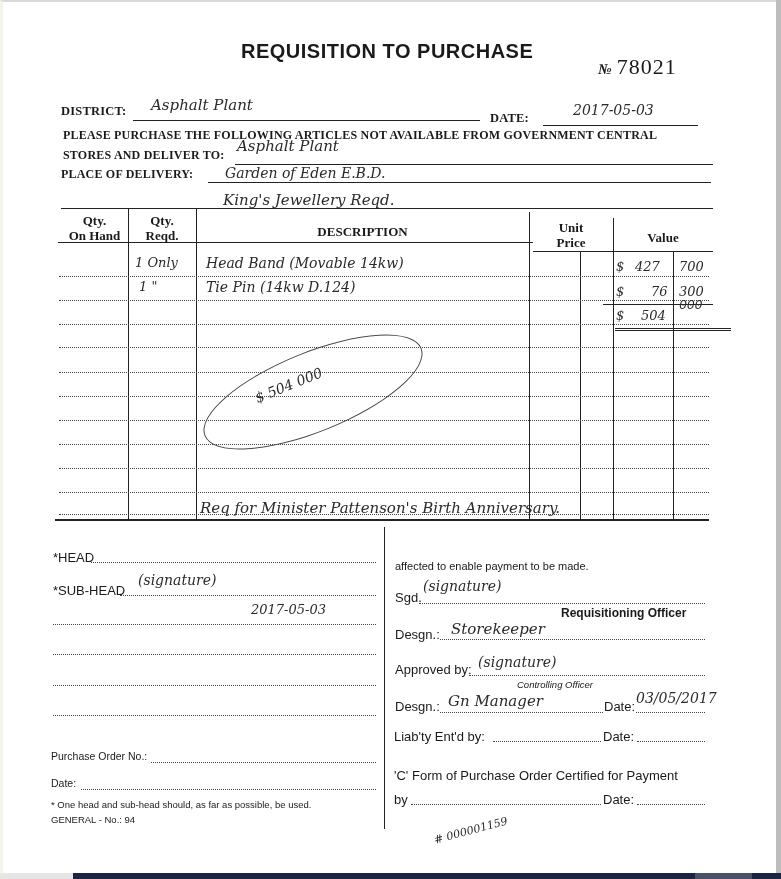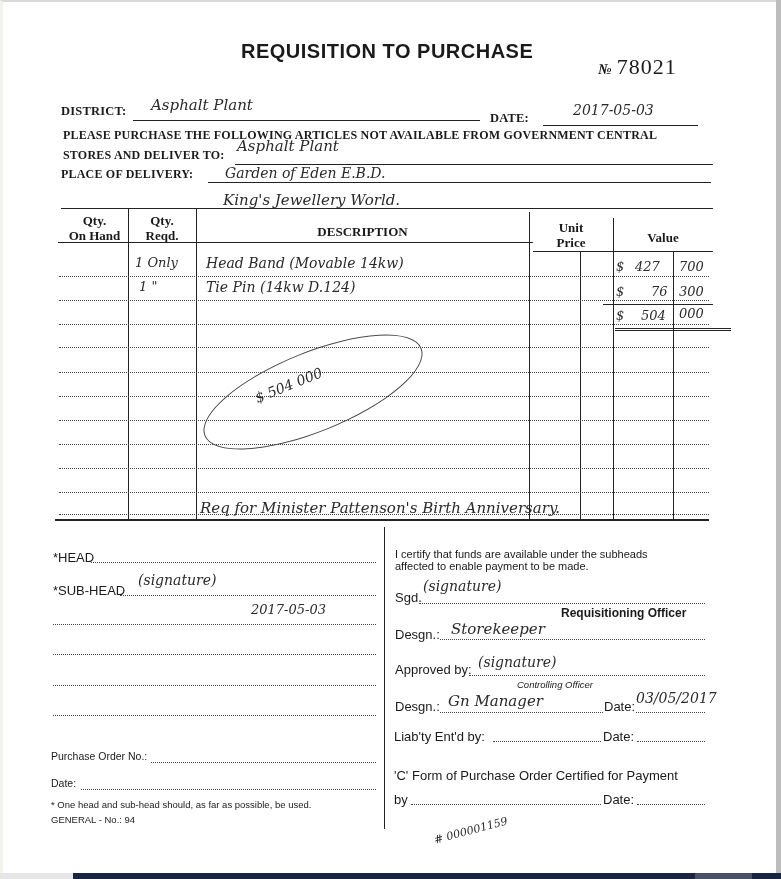--- a/index.html
+++ b/index.html
@@ -41,21 +41,21 @@
   <div class="hline" style="left:540px;top:123px;width:155px;"></div>
 
   <div class="abs label" style="left:60px;top:126px;font-size:12px;">PLEASE PURCHASE THE FOLLOWING ARTICLES NOT AVAILABLE FROM GOVERNMENT CENTRAL</div>
   <div class="abs label" style="left:60px;top:146px;font-size:12px;">STORES AND DELIVER TO:</div>
   <div class="abs hand" style="left:234px;top:135px;font-size:15px;">Asphalt Plant</div>
   <div class="hline" style="left:232px;top:162px;width:478px;"></div>
 
   <div class="abs label" style="left:58px;top:165px;font-size:12px;">PLACE OF DELIVERY:</div>
   <div class="abs hand" style="left:222px;top:163px;">Garden of Eden E.B.D.</div>
   <div class="hline" style="left:205px;top:180px;width:503px;"></div>
-  <div class="abs hand" style="left:220px;top:189px;font-size:15px;">King's Jewellery World.</div>
+  <div class="abs hand" style="left:220px;top:189px;font-size:15px;">King's Jewellery Reqd.</div>
 
   <div class="hline" style="left:58px;top:206px;width:652px;"></div>
   <div class="hline" style="left:55px;top:240px;width:475px;"></div>
   <div class="hline" style="left:530px;top:249px;width:180px;"></div>
   <div class="hline" style="left:52px;top:517px;width:654px;border-top-width:2px;"></div>
 
   <div class="vline" style="left:125px;top:207px;height:310px;"></div>
   <div class="vline" style="left:193px;top:207px;height:310px;"></div>
   <div class="vline" style="left:526px;top:210px;height:308px;"></div>
   <div class="vline" style="left:577px;top:249px;height:269px;"></div>
@@ -101,21 +101,21 @@
   <div>
     <div class="abs hand" style="left:136px;top:277px;font-size:13px;">1 "</div>
     <div class="abs hand" style="left:203px;top:277px;">Tie Pin (14kw D.124)</div>
     <div class="abs hand" style="left:613px;top:282px;font-size:13px;">$</div>
     <div class="abs hand" style="left:648px;top:282px;font-size:13px;">76</div>
     <div class="abs hand" style="left:676px;top:282px;font-size:13px;">300</div>
   </div>
   <div>
     <div class="abs hand" style="left:613px;top:306px;font-size:13px;">$</div>
     <div class="abs hand" style="left:638px;top:306px;font-size:13px;">504</div>
-    <div class="abs hand" style="left:676px;top:304px;font-size:13px;">000</div>
+    <div class="abs hand" style="left:676px;top:296px;font-size:13px;font-family:Liberation Mono, monospace;">000</div>
   </div>
 
   <div class="oval"></div>
   <div class="abs hand" style="left:250px;top:375px;font-size:14px;transform:rotate(-22deg);">$ 504 000</div>
   <div class="abs hand" style="left:197px;top:497px;font-size:15px;">Req for Minister Pattenson's Birth Anniversary.</div>
 
   <div class="vline" style="left:381px;top:525px;height:302px;"></div>
 
   <div class="abs sans small" style="left:50px;top:548px;">*HEAD</div>
   <div class="dots" style="left:88px;top:560px;width:285px;border-top-width:1px;"></div>
@@ -128,21 +128,20 @@
   <div class="dots" style="left:50px;top:683px;width:323px;border-top-width:1px;"></div>
   <div class="dots" style="left:50px;top:713px;width:323px;border-top-width:1px;"></div>
 
   <div class="abs sans" style="left:48px;top:748px;font-size:10.5px;">Purchase Order No.:</div>
   <div class="dots" style="left:148px;top:760px;width:225px;border-top-width:1px;"></div>
   <div class="abs sans" style="left:48px;top:775px;font-size:10.5px;">Date:</div>
   <div class="dots" style="left:78px;top:787px;width:295px;border-top-width:1px;"></div>
   <div class="abs sans" style="left:48px;top:797px;font-size:9.5px;">* One head and sub-head should, as far as possible, be used.</div>
   <div class="abs sans" style="left:48px;top:812px;font-size:9.5px;">GENERAL - No.: 94</div>
 
-  <div class="abs sans" style="left:392px;top:546px;font-size:11px;">I certify that funds are available under the subheads</div>
   <div class="abs sans" style="left:392px;top:558px;font-size:11px;">affected to enable payment to  be made.</div>
 
   <div class="abs sans small" style="left:392px;top:588px;">Sgd.</div>
   <div class="abs hand" style="left:420px;top:576px;font-size:14px;">(signature)</div>
   <div class="dots" style="left:416px;top:601px;width:286px;border-top-width:1px;"></div>
   <div class="abs sans" style="left:514px;top:604px;font-size:12px;font-weight:bold;margin-left:44px;">Requisitioning Officer</div>
 
   <div class="abs sans small" style="left:392px;top:625px;">Desgn.:</div>
   <div class="abs hand" style="left:448px;top:618px;font-size:15px;">Storekeeper</div>
   <div class="dots" style="left:437px;top:637px;width:265px;border-top-width:1px;"></div>

